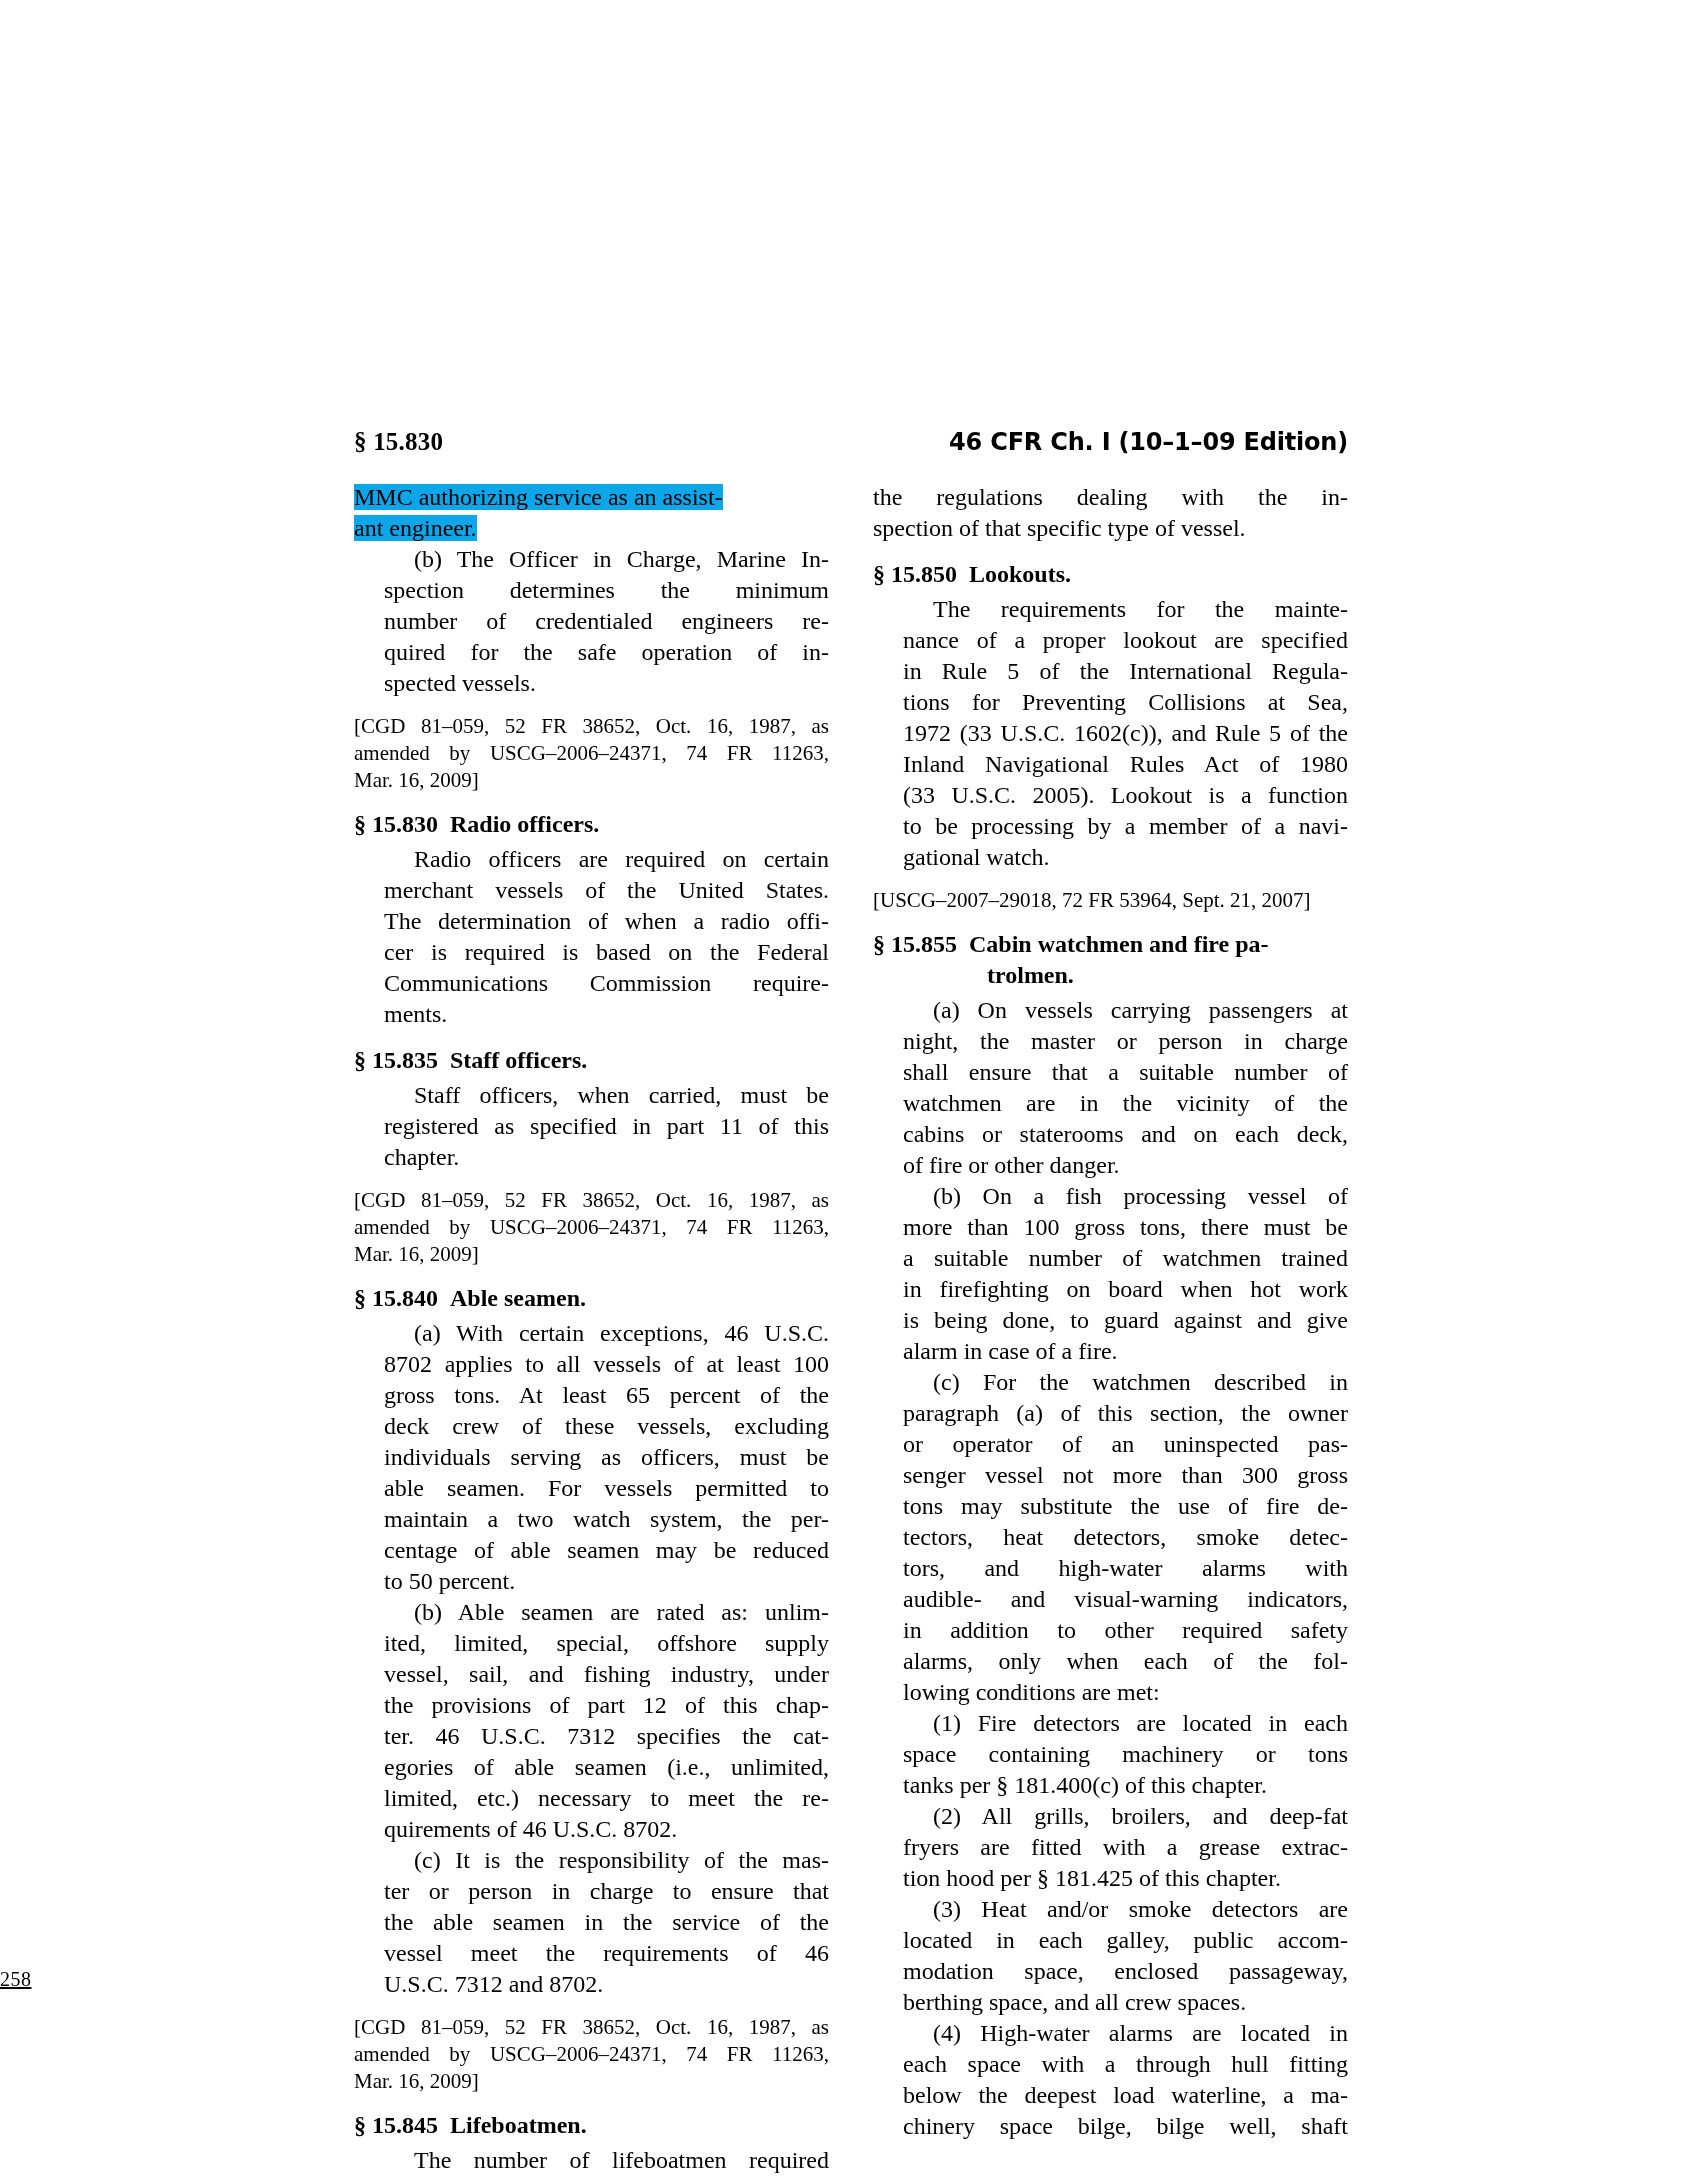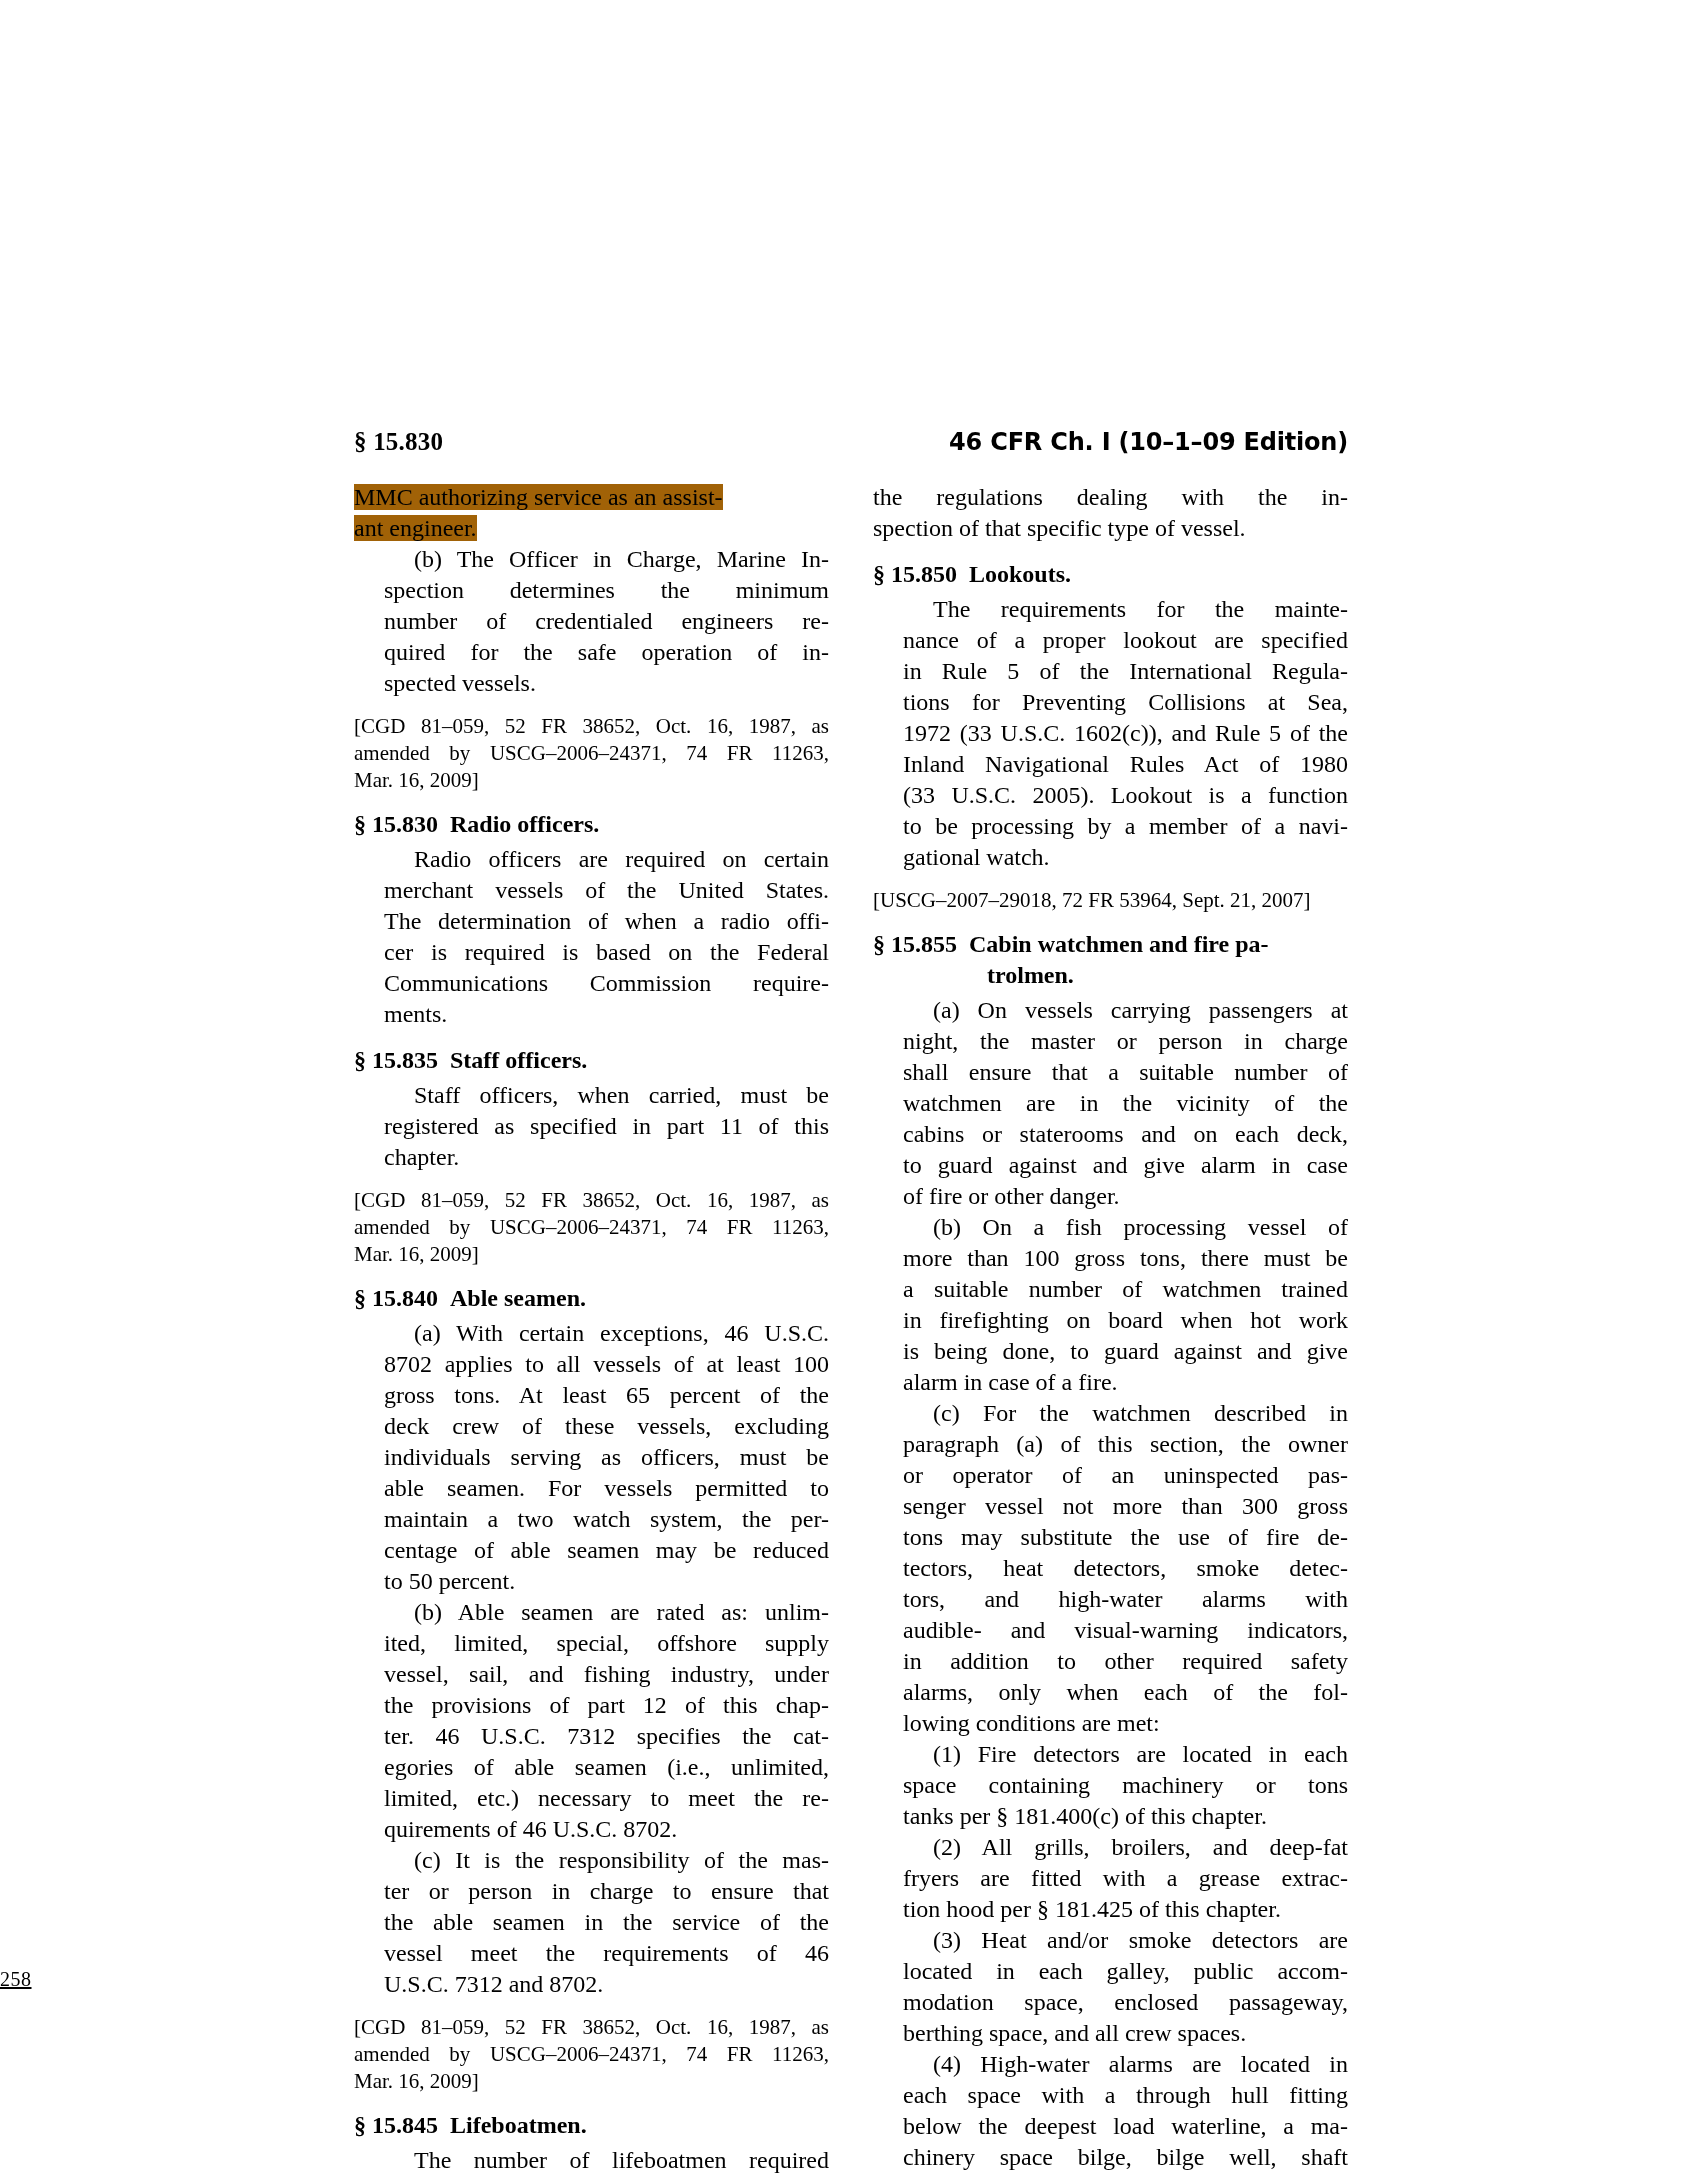--- a/index.html
+++ b/index.html
@@ -102,21 +102,21 @@
   h3.sechead.hang {
     padding-left: 57px;
     text-indent: -57px;
   }
   h3.sechead.hang .cont {
     display: block;
     padding-left: 57px;
     text-indent: 0;
   }
   .highlight {
-    background: #a16207;
+    background: #0ea5e9;
     box-decoration-break: clone;
     -webkit-box-decoration-break: clone;
   }
 
   
   .ln {
     display: block;
     text-align: justify;
     text-align-last: justify;
     white-space: pre;
@@ -270,21 +270,20 @@
 
       <h3 class="sechead hang">
         <span class="num">§ 15.855</span><span>Cabin watchmen and fire pa-</span><span class="cont">trolmen.</span>
       </h3>
       <p class="body">
         <span class="ln"><span style="display: inline-block; width: 30px;"></span>(a) On vessels carrying passengers at</span>
         <span class="ln">night, the master or person in charge</span>
         <span class="ln">shall ensure that a suitable number of</span>
         <span class="ln">watchmen are in the vicinity of the</span>
         <span class="ln">cabins or staterooms and on each deck,</span>
-        <span class="ln">to guard against and give alarm in case</span>
         <span class="ln last">of fire or other danger.</span>
       </p>
       <p class="body">
         <span class="ln"><span style="display: inline-block; width: 30px;"></span>(b) On a fish processing vessel of</span>
         <span class="ln">more than 100 gross tons, there must be</span>
         <span class="ln">a suitable number of watchmen trained</span>
         <span class="ln">in firefighting on board when hot work</span>
         <span class="ln">is being done, to guard against and give</span>
         <span class="ln last">alarm in case of a fire.</span>
       </p>

